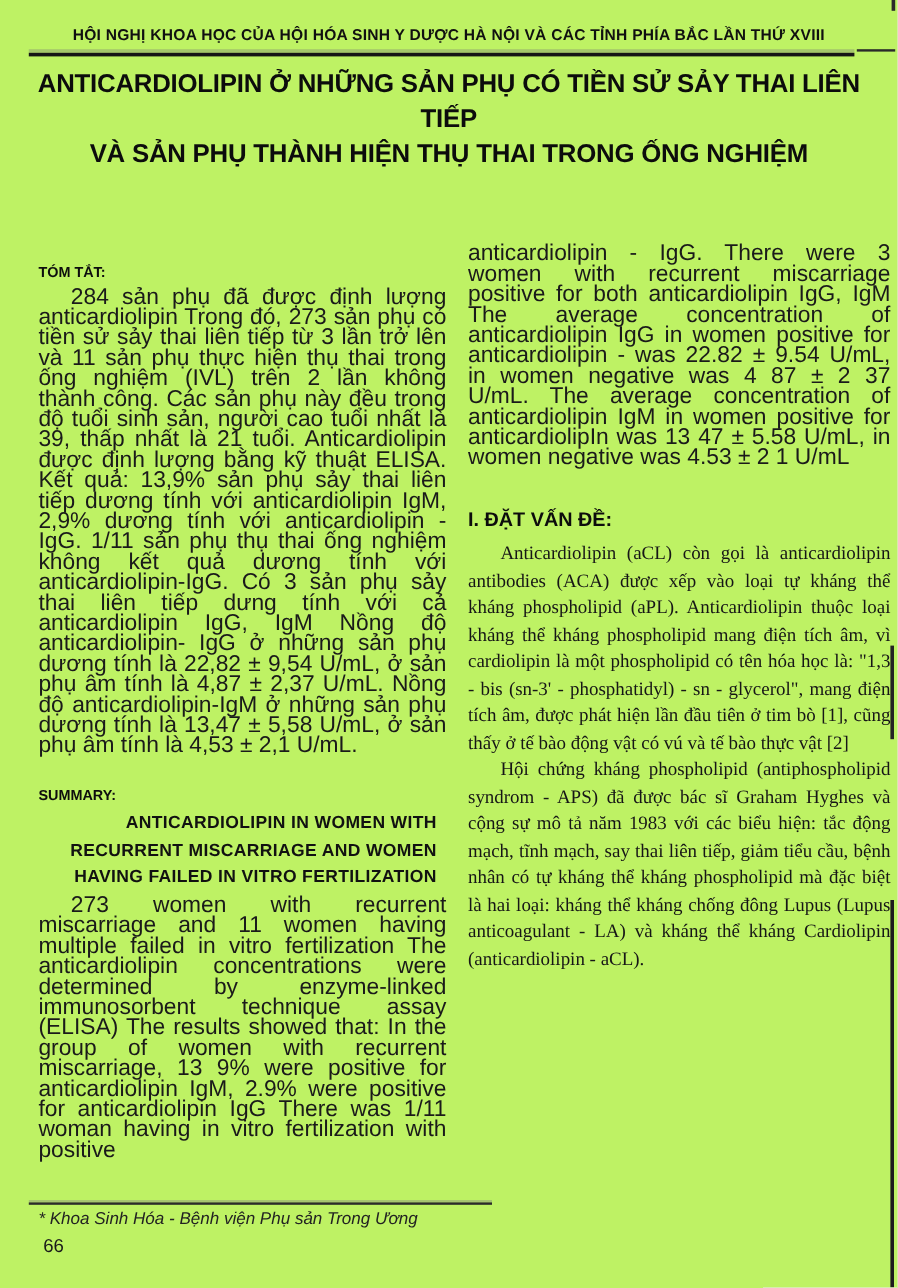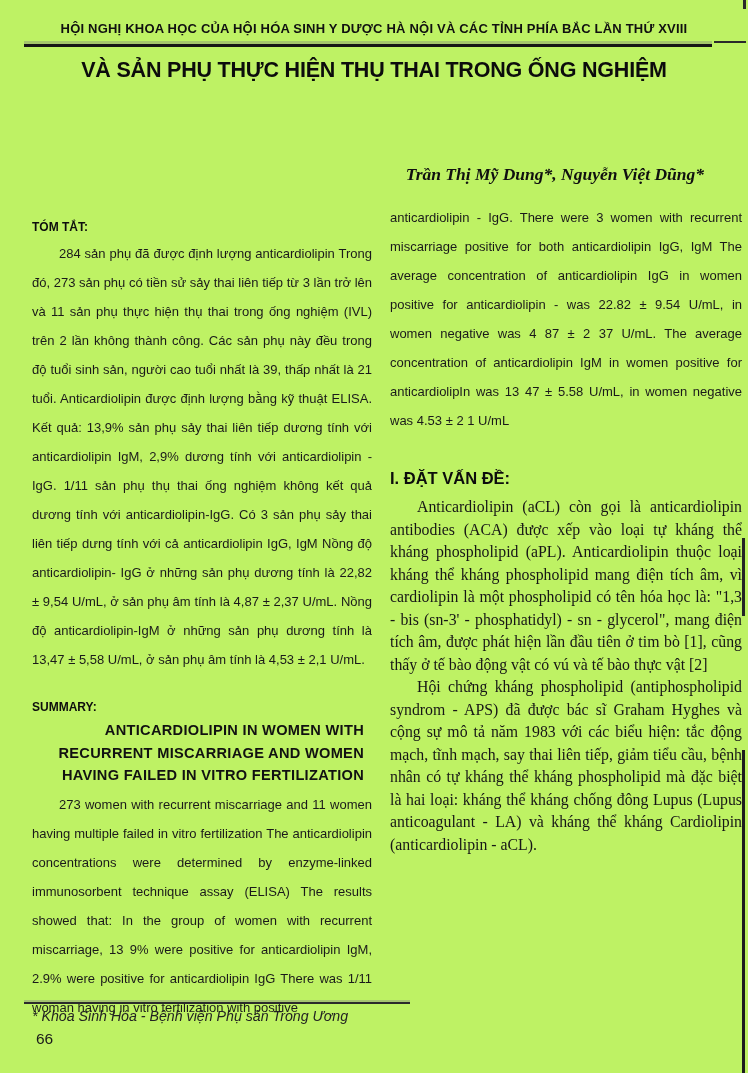--- a/index.html
+++ b/index.html
@@ -47,21 +47,21 @@
     color:#101010;
   }
   
   .col-left{
     position:absolute;left:32px;top:220px;width:340px;
   }
   .col-right{
     position:absolute;left:390px;top:203px;width:352px;
   }
   .body-sans{
-    font-size:13px;line-height:29px;
+    font-size:19px;line-height:17px;
     text-align:justify;
     color:#1a1a1a;
   }
   .indent{text-indent:27px;}
   .sec-heading{
     font-size:12px;font-weight:bold;
     margin:0 0 5px 0;color:#0d0d0d;
   }
   .summary-block{margin-top:26px;}
   .summary-title{
@@ -102,24 +102,24 @@
 </head>
 <body>
 
 <div class="page">
 
   <div class="conf-header">HỘI NGHỊ KHOA HỌC CỦA HỘI HÓA SINH Y DƯỢC HÀ NỘI VÀ CÁC TỈNH PHÍA BẮC LẦN THỨ XVIII</div>
   <div class="header-rule"></div>
   <div class="header-rule-right"></div>
 
   <div class="paper-title">
-    <div>VÀ SẢN PHỤ THỰC HIỆN THỤ THAI TRONG ỐNG NGHIỆM</div>
+    <div>ANTICARDIOLIPIN Ở NHỮNG SẢN PHỤ CÓ TIỀN SỬ SẢY THAI LIÊN TIẾP</div>
+    <div>VÀ SẢN PHỤ THÀNH HIỆN THỤ THAI TRONG ỐNG NGHIỆM</div>
   </div>
 
-  <div class="authors">Trần Thị Mỹ Dung*, Nguyễn Việt Dũng*</div>
 
   <div class="col-left">
     <div class="sec-heading">TÓM TẮT:</div>
     <div class="body-sans indent">284 sản phụ đã được định lượng anticardiolipin Trong đó, 273 sản phụ có tiền sử sảy thai liên tiếp từ 3 lần trở lên và 11 sản phụ thực hiện thụ thai trong ống nghiệm (IVL) trên 2 lần không thành công. Các sản phụ này đều trong độ tuổi sinh sản, người cao tuổi nhất là 39, thấp nhất là 21 tuổi. Anticardiolipin được định lượng bằng kỹ thuật ELISA. Kết quả: 13,9% sản phụ sảy thai liên tiếp dương tính với anticardiolipin IgM, 2,9% dương tính với anticardiolipin - IgG. 1/11 sản phụ thụ thai ống nghiệm không kết quả dương tính với anticardiolipin-IgG. Có 3 sản phụ sảy thai liên tiếp dưng tính với cả anticardiolipin IgG, IgM Nồng độ anticardiolipin- IgG ở những sản phụ dương tính là 22,82 ± 9,54 U/mL, ở sản phụ âm tính là 4,87 ± 2,37 U/mL. Nồng độ anticardiolipin-IgM ở những sản phụ dương tính là 13,47 ± 5,58 U/mL, ở sản phụ âm tính là 4,53 ± 2,1 U/mL.</div>
 
     <div class="summary-block">
       <div class="sec-heading">SUMMARY:</div>
       <div class="summary-title">ANTICARDIOLIPIN IN WOMEN WITH RECURRENT MISCARRIAGE AND WOMEN HAVING FAILED IN VITRO FERTILIZATION</div>
       <div class="body-sans indent">273 women with recurrent miscarriage and 11 women having multiple failed in vitro fertilization The anticardiolipin concentrations were determined by enzyme-linked immunosorbent technique assay (ELISA) The results showed that: In the group of women with recurrent miscarriage, 13 9% were positive for anticardiolipin IgM, 2.9% were positive for anticardiolipin IgG There was 1/11 woman having in vitro fertilization with positive</div>
     </div>

